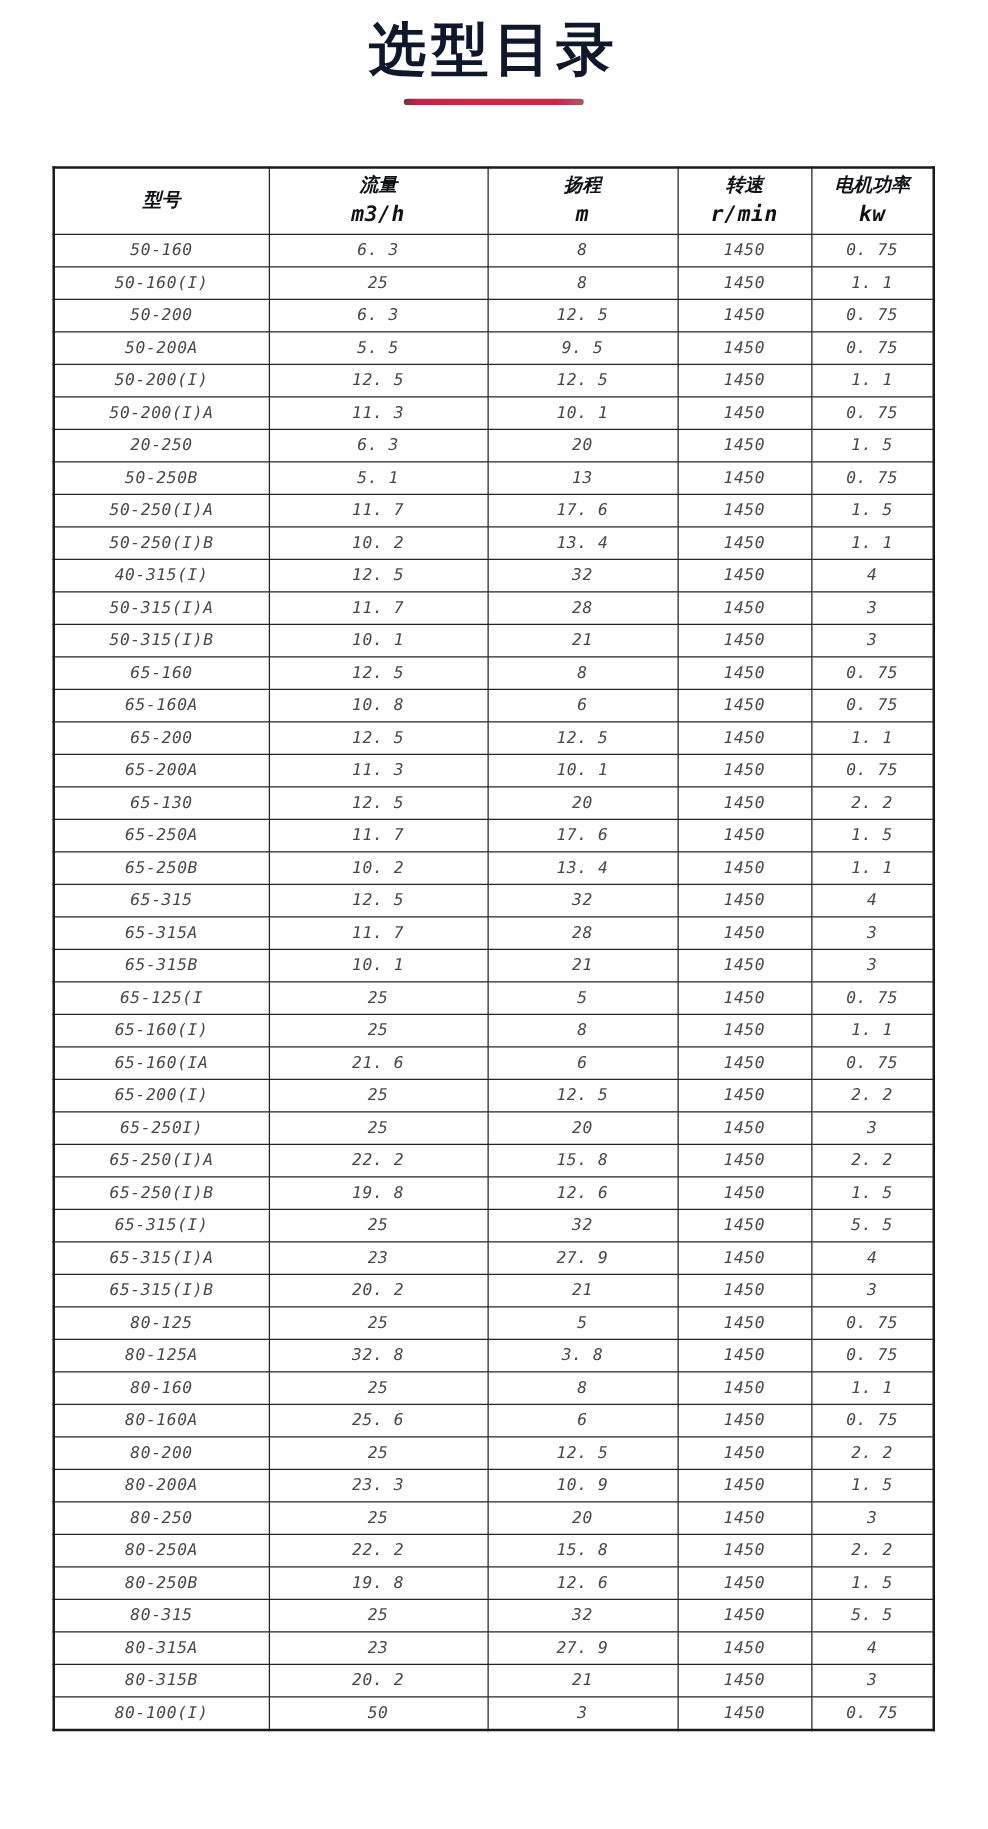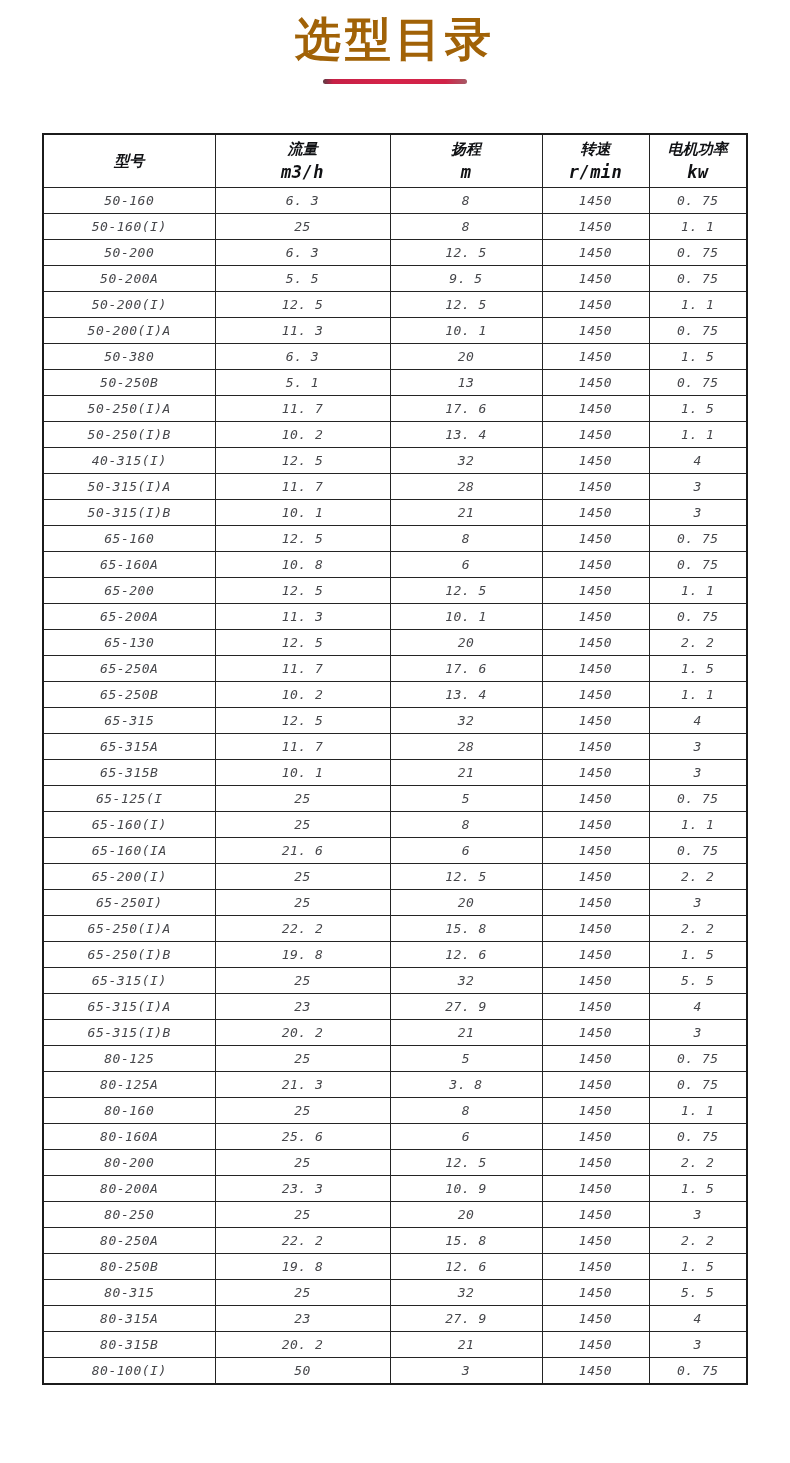--- a/index.html
+++ b/index.html
@@ -14,21 +14,21 @@
     background: #ffffff;
     overflow: hidden;
     font-family: "Liberation Sans", sans-serif;
   }
   .page-title {
     padding-top: 13px;
     text-align: center;
     font-size: 46px;
     line-height: 1.15;
     font-weight: 800;
-    color: #a16207;
+    color: #0f172a;
     letter-spacing: 4px;
   }
   .title-underline {
     width: 144px;
     height: 5px;
     margin: 13px auto 0 auto;
     border-radius: 3px;
     background: linear-gradient(90deg, #5c3a43 0%, #c62046 7%, #d52349 45%, #d02348 85%, #a65a66 100%);
   }
   .table-wrap {
@@ -150,21 +150,21 @@
             <td>1. 1</td>
           </tr>
           <tr>
             <td>50-200(I)A</td>
             <td>11. 3</td>
             <td>10. 1</td>
             <td>1450</td>
             <td>0. 75</td>
           </tr>
           <tr>
-            <td>50-380</td>
+            <td>20-250</td>
             <td>6. 3</td>
             <td>20</td>
             <td>1450</td>
             <td>1. 5</td>
           </tr>
           <tr>
             <td>50-250B</td>
             <td>5. 1</td>
             <td>13</td>
             <td>1450</td>
@@ -347,21 +347,21 @@
           </tr>
           <tr>
             <td>80-125</td>
             <td>25</td>
             <td>5</td>
             <td>1450</td>
             <td>0. 75</td>
           </tr>
           <tr>
             <td>80-125A</td>
-            <td>21. 3</td>
+            <td>32. 8</td>
             <td>3. 8</td>
             <td>1450</td>
             <td>0. 75</td>
           </tr>
           <tr>
             <td>80-160</td>
             <td>25</td>
             <td>8</td>
             <td>1450</td>
             <td>1. 1</td>

